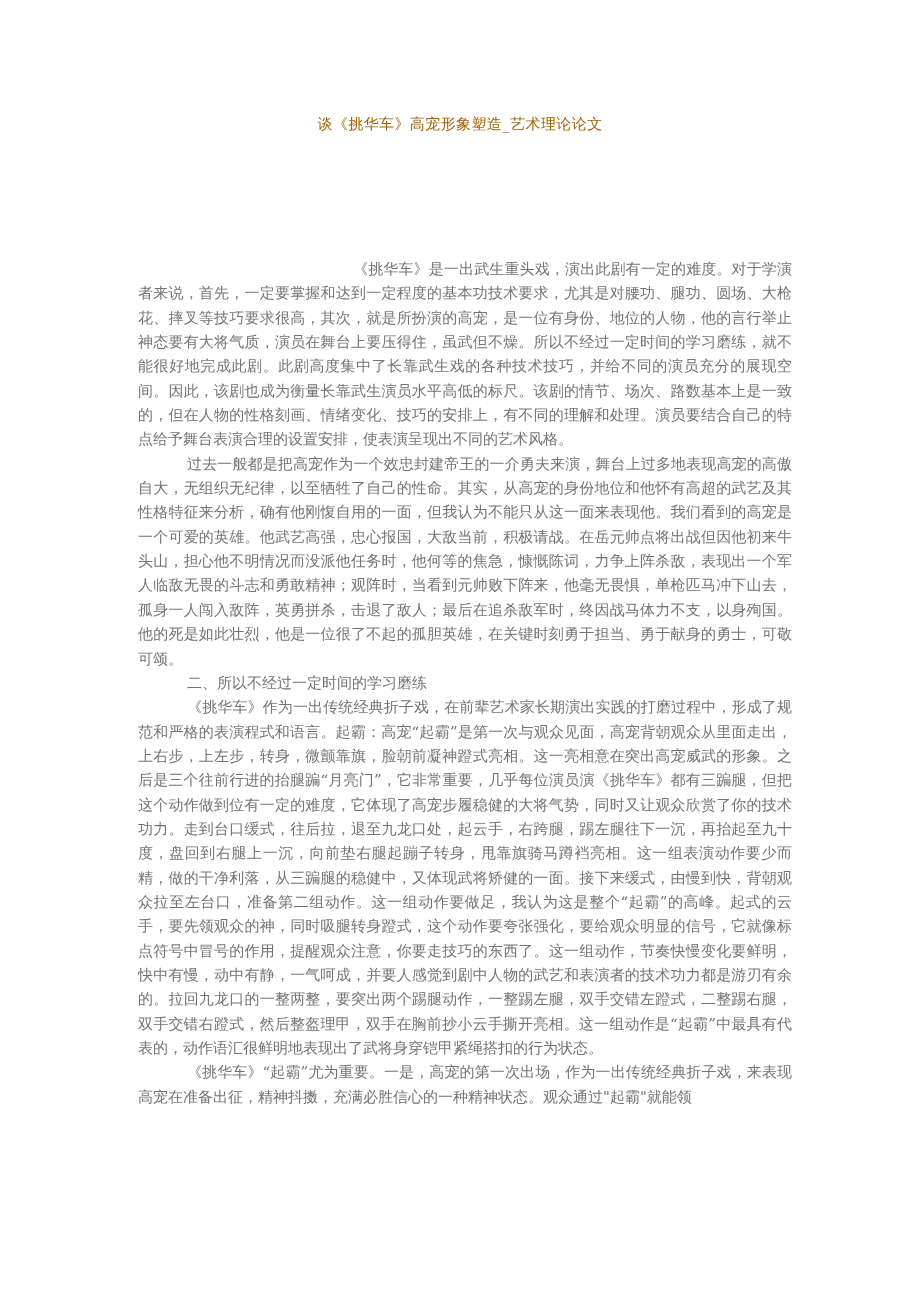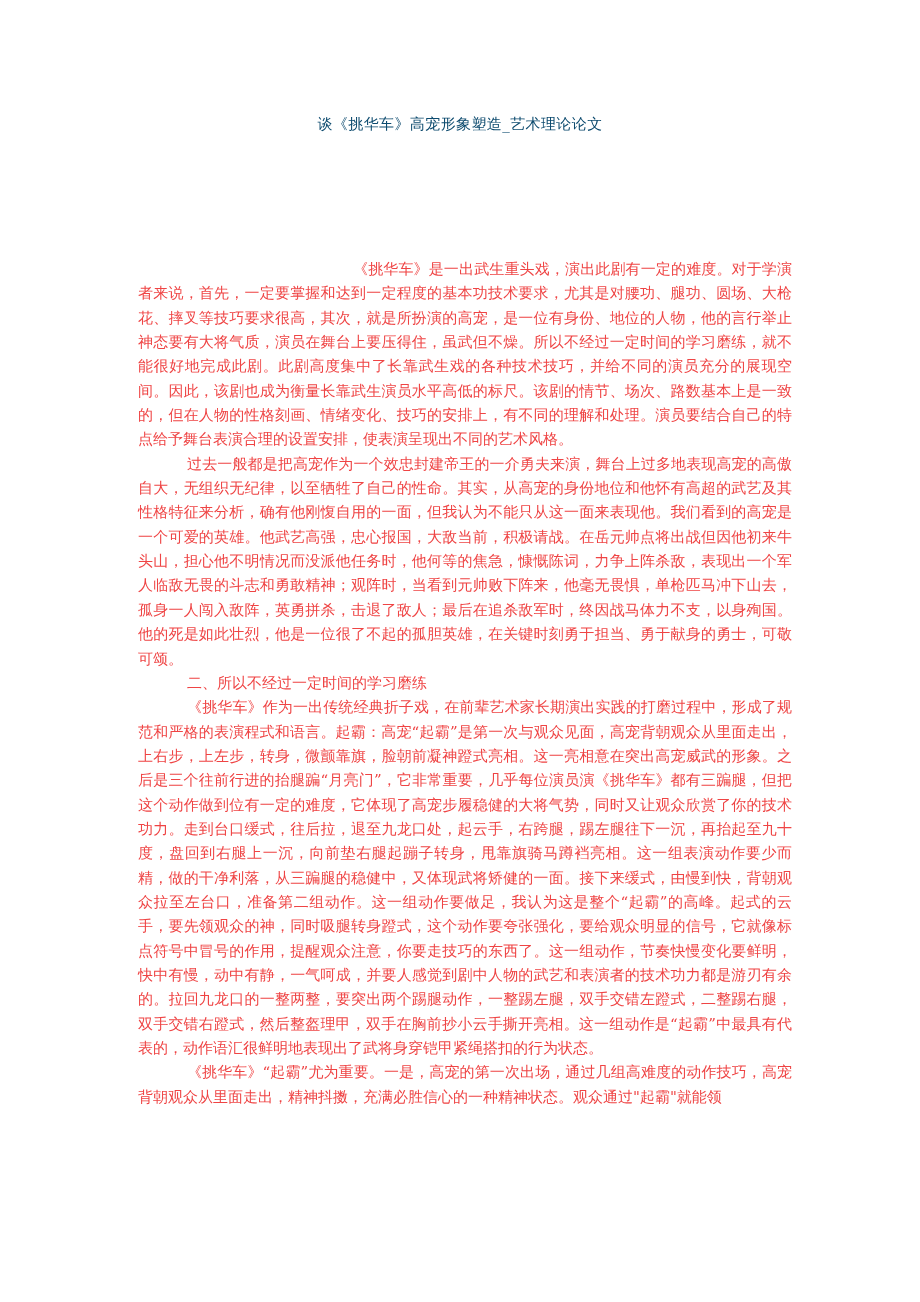--- a/index.html
+++ b/index.html
@@ -24,30 +24,30 @@
   }
   .doc-title {
     position: absolute;
     top: 114px;
     left: 0;
     width: 920px;
     text-align: center;
     font-size: 15px;
     line-height: 20px;
     letter-spacing: 0.4px;
-    color: #0c4a6e;
+    color: #a16207;
   }
   .body-text {
     position: absolute;
     left: 138px;
     top: 257px;
     width: 654px;
     font-size: 15px;
     line-height: 24.35px;
-    color: #ef4444;
+    color: #737373;
     text-align: justify;
     text-justify: inter-character;
   }
   .body-text p {
     margin: 0;
     padding: 0;
     text-align: justify;
   }
   .p-first { text-indent: 215px; }
   .p-indent { text-indent: 49px; }
@@ -57,15 +57,15 @@
 <body>
 
 <div class="page">
   <div class="doc-title">谈《挑华车》高宠形象塑造_艺术理论论文</div>
 
   <div class="body-text">
     <p class="p-first">《挑华车》是一出武生重头戏，演出此剧有一定的难度。对于学演者来说，首先，一定要掌握和达到一定程度的基本功技术要求，尤其是对腰功、腿功、圆场、大枪花、摔叉等技巧要求很高，其次，就是所扮演的高宠，是一位有身份、地位的人物，他的言行举止神态要有大将气质，演员在舞台上要压得住，虽武但不燥。所以不经过一定时间的学习磨练，就不能很好地完成此剧。此剧高度集中了长靠武生戏的各种技术技巧，并给不同的演员充分的展现空间。因此，该剧也成为衡量长靠武生演员水平高低的标尺。该剧的情节、场次、路数基本上是一致的，但在人物的性格刻画、情绪变化、技巧的安排上，有不同的理解和处理。演员要结合自己的特点给予舞台表演合理的设置安排，使表演呈现出不同的艺术风格。</p>
     <p class="p-indent">过去一般都是把高宠作为一个效忠封建帝王的一介勇夫来演，舞台上过多地表现高宠的高傲自大，无组织无纪律，以至牺牲了自己的性命。其实，从高宠的身份地位和他怀有高超的武艺及其性格特征来分析，确有他刚愎自用的一面，但我认为不能只从这一面来表现他。我们看到的高宠是一个可爱的英雄。他武艺高强，忠心报国，大敌当前，积极请战。在岳元帅点将出战但因他初来牛头山，担心他不明情况而没派他任务时，他何等的焦急，慷慨陈词，力争上阵杀敌，表现出一个军人临敌无畏的斗志和勇敢精神；观阵时，当看到元帅败下阵来，他毫无畏惧，单枪匹马冲下山去，孤身一人闯入敌阵，英勇拼杀，击退了敌人；最后在追杀敌军时，终因战马体力不支，以身殉国。他的死是如此壮烈，他是一位很了不起的孤胆英雄，在关键时刻勇于担当、勇于献身的勇士，可敬可颂。</p>
     <p class="p-heading">二、所以不经过一定时间的学习磨练</p>
     <p class="p-indent">《挑华车》作为一出传统经典折子戏，在前辈艺术家长期演出实践的打磨过程中，形成了规范和严格的表演程式和语言。起霸：高宠“起霸”是第一次与观众见面，高宠背朝观众从里面走出，上右步，上左步，转身，微颤靠旗，脸朝前凝神蹬式亮相。这一亮相意在突出高宠威武的形象。之后是三个往前行进的抬腿蹁“月亮门”，它非常重要，几乎每位演员演《挑华车》都有三蹁腿，但把这个动作做到位有一定的难度，它体现了高宠步履稳健的大将气势，同时又让观众欣赏了你的技术功力。走到台口缓式，往后拉，退至九龙口处，起云手，右跨腿，踢左腿往下一沉，再抬起至九十度，盘回到右腿上一沉，向前垫右腿起蹦子转身，甩靠旗骑马蹲裆亮相。这一组表演动作要少而精，做的干净利落，从三蹁腿的稳健中，又体现武将矫健的一面。接下来缓式，由慢到快，背朝观众拉至左台口，准备第二组动作。这一组动作要做足，我认为这是整个“起霸”的高峰。起式的云手，要先领观众的神，同时吸腿转身蹬式，这个动作要夸张强化，要给观众明显的信号，它就像标点符号中冒号的作用，提醒观众注意，你要走技巧的东西了。这一组动作，节奏快慢变化要鲜明，快中有慢，动中有静，一气呵成，并要人感觉到剧中人物的武艺和表演者的技术功力都是游刃有余的。拉回九龙口的一整两整，要突出两个踢腿动作，一整踢左腿，双手交错左蹬式，二整踢右腿，双手交错右蹬式，然后整盔理甲，双手在胸前抄小云手撕开亮相。这一组动作是“起霸”中最具有代表的，动作语汇很鲜明地表现出了武将身穿铠甲紧绳搭扣的行为状态。</p>
-    <p class="p-indent">《挑华车》“起霸”尤为重要。一是，高宠的第一次出场，通过几组高难度的动作技巧，高宠背朝观众从里面走出，精神抖擞，充满必胜信心的一种精神状态。观众通过"起霸"就能领</p>
+    <p class="p-indent">《挑华车》“起霸”尤为重要。一是，高宠的第一次出场，作为一出传统经典折子戏，来表现高宠在准备出征，精神抖擞，充满必胜信心的一种精神状态。观众通过"起霸"就能领</p>
   </div>
 </div>
 
 </body></html>

